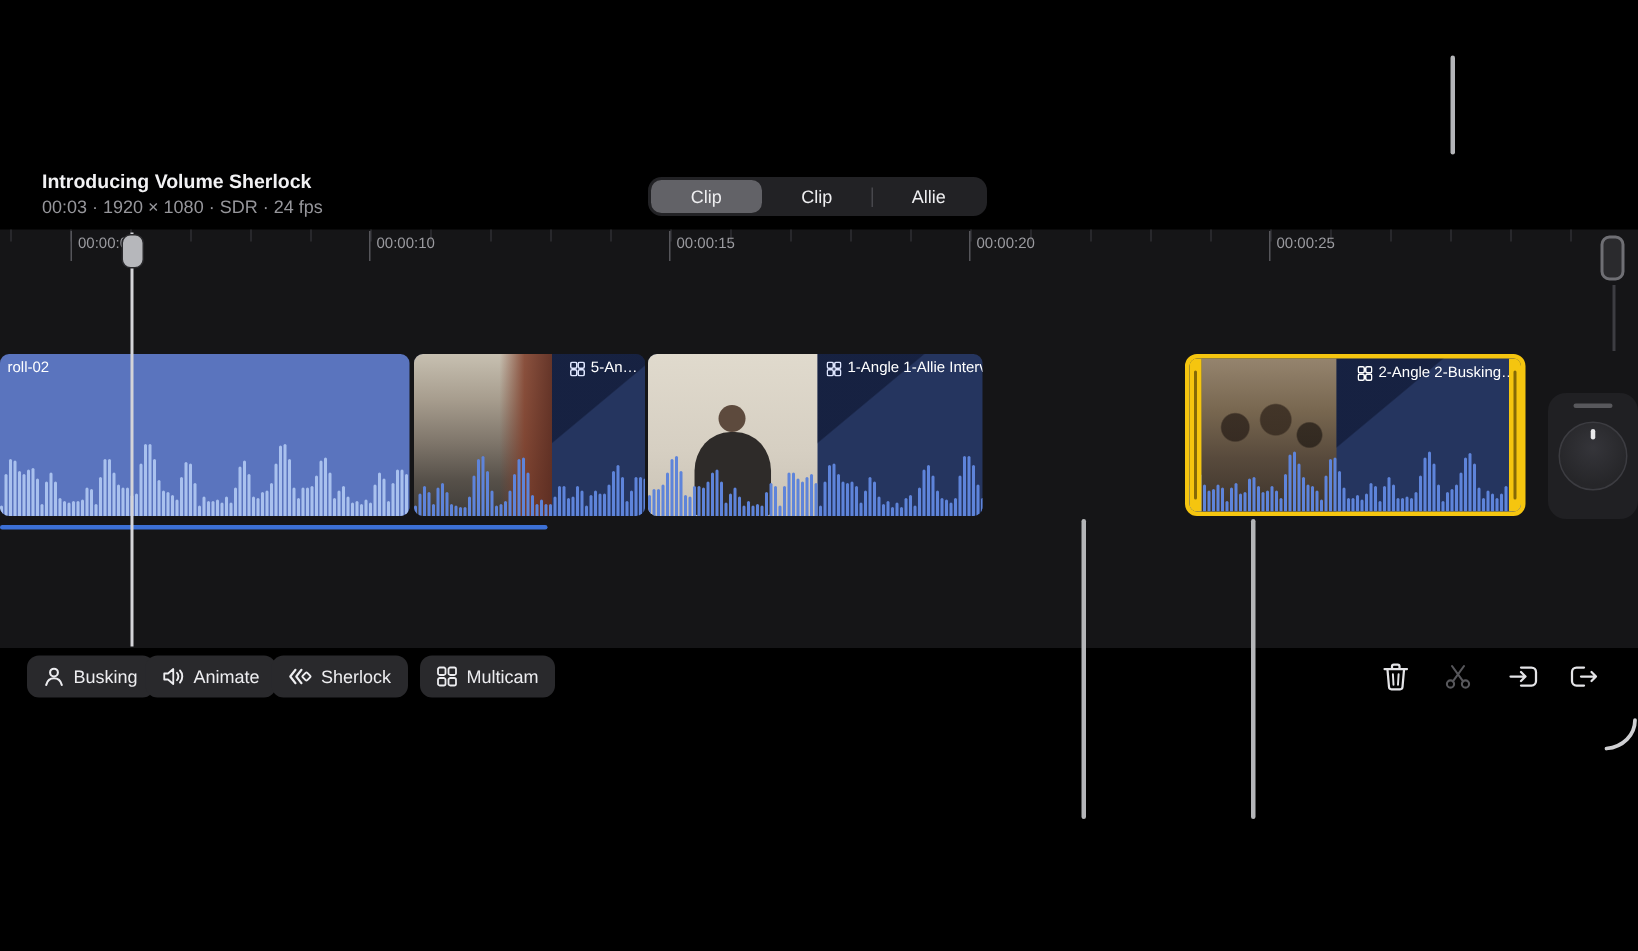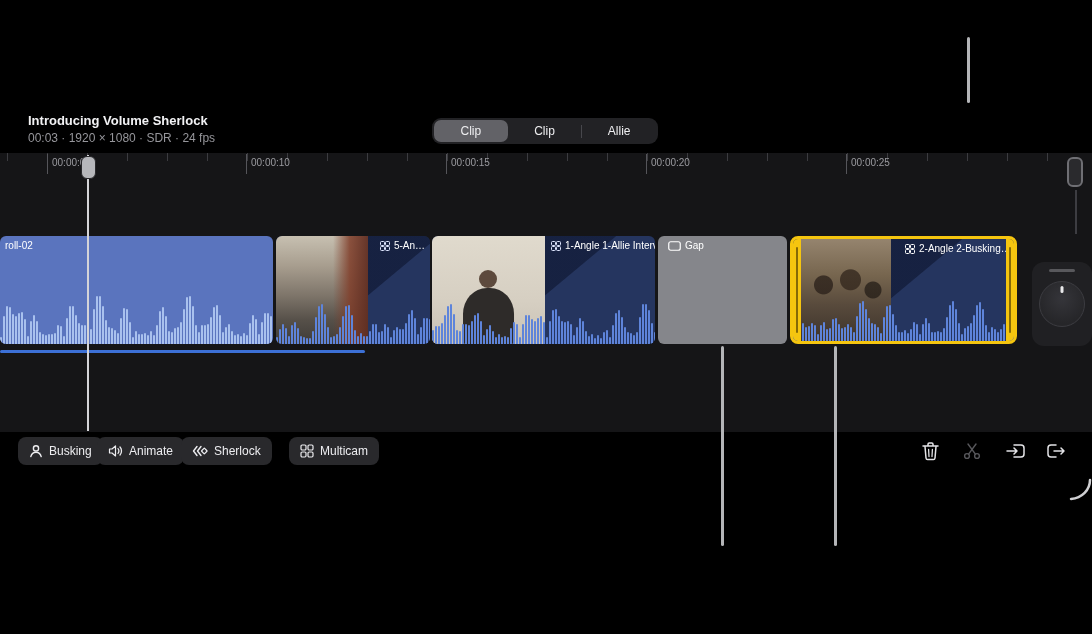--- a/index.html
+++ b/index.html
@@ -437,28 +437,20 @@
             <i style="height:12.2px"></i>
             <i style="height:27.0px"></i>
             <i style="height:39.8px"></i>
             <i style="height:40.0px"></i>
             <i style="height:34.1px"></i>
             <i style="height:21.1px"></i>
             <i style="height:11.8px"></i>
           </div>
       </div>
 
-      <div class="clip gapclip" style="left:658px;width:129px">
-        <div class="clip-head" style="left:10px">
-          <svg width="13" height="10" viewBox="0 0 13 10">
-            <rect x="0.75" y="0.75" width="11.5" height="8.5" rx="2" stroke="#ffffff" stroke-width="1.2" fill="none"></rect>
-          </svg>
-          <span class="clip-label">Gap</span>
-        </div>
-      </div>
 
       <div class="clip video selected" style="left:790px;width:227px">
         <div class="trim-handle left"></div>
         <div class="trim-handle right"></div>
         <div class="thumb busking" style="left:8px"></div>
         <div class="fade" style="left:98px"></div>
         <div class="clip-head" style="left:112px">
           <svg width="10" height="10" viewBox="0 0 10 10">
             <rect x="0.5" y="0.5" width="4" height="4" rx="1" stroke="#ffffff" fill="none"></rect>
             <rect x="5.5" y="0.5" width="4" height="4" rx="1" stroke="#ffffff" fill="none"></rect>
@@ -581,21 +573,21 @@
 
     <div class="tb-btn" style="left:181px">
       <svg width="16" height="14" viewBox="0 0 16 14">
         <path d="M5,2.5 L1.5,7 L5,11.5" stroke="currentColor" stroke-width="1.4" fill="none" stroke-linecap="round" stroke-linejoin="round"></path>
         <path d="M9,2.5 L5.5,7 L9,11.5" stroke="currentColor" stroke-width="1.4" fill="none" stroke-linecap="round" stroke-linejoin="round"></path>
         <rect x="10.2" y="4.9" width="4.2" height="4.2" rx="0.8" transform="rotate(45 12.3 7)" stroke="currentColor" stroke-width="1.3" fill="none"></rect>
       </svg>
       <span>Sherlock</span>
     </div>
 
-    <div class="tb-btn" style="left:289px">
+    <div class="tb-btn" style="left:280px">
       <svg width="14" height="14" viewBox="0 0 14 14">
         <rect x="1" y="1" width="5" height="5" rx="1.2" stroke="currentColor" stroke-width="1.2" fill="none"></rect>
         <rect x="8" y="1" width="5" height="5" rx="1.2" stroke="currentColor" stroke-width="1.2" fill="none"></rect>
         <rect x="1" y="8" width="5" height="5" rx="1.2" stroke="currentColor" stroke-width="1.2" fill="none"></rect>
         <rect x="8" y="8" width="5" height="5" rx="1.2" stroke="currentColor" stroke-width="1.2" fill="none"></rect>
       </svg>
       <span>Multicam</span>
     </div>
 
     <div class="tb-icon" style="left:918px">

